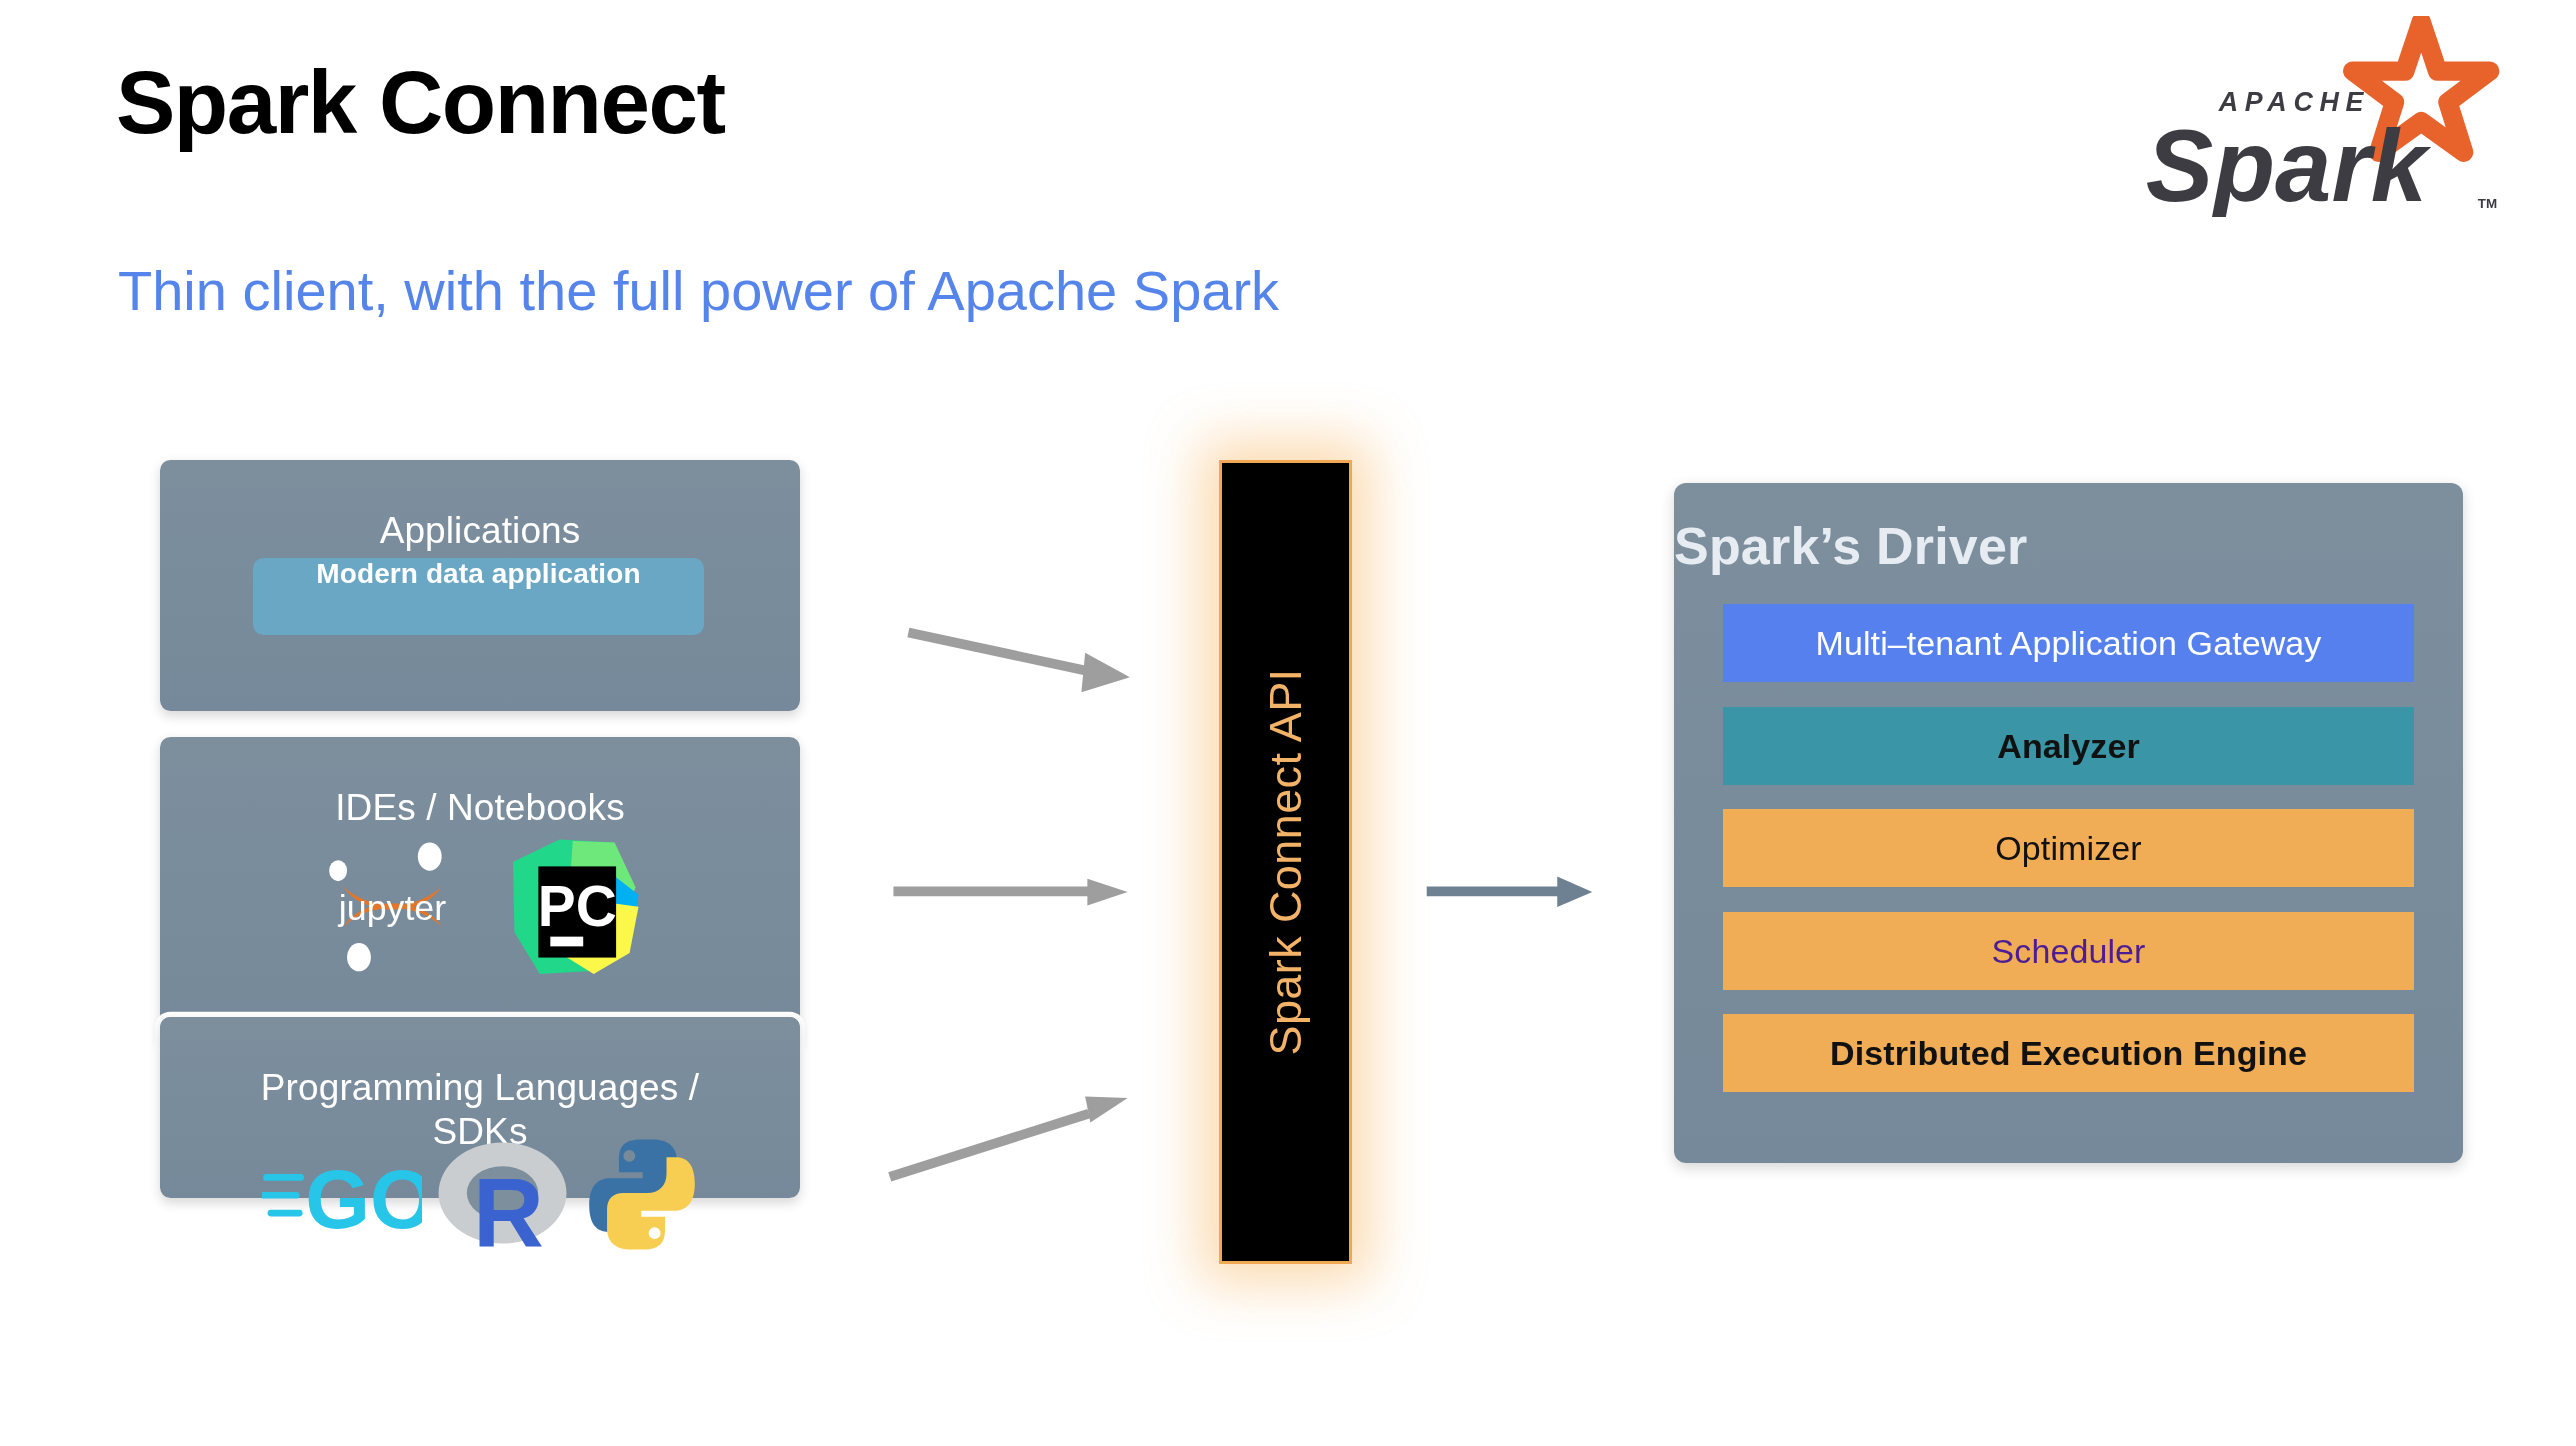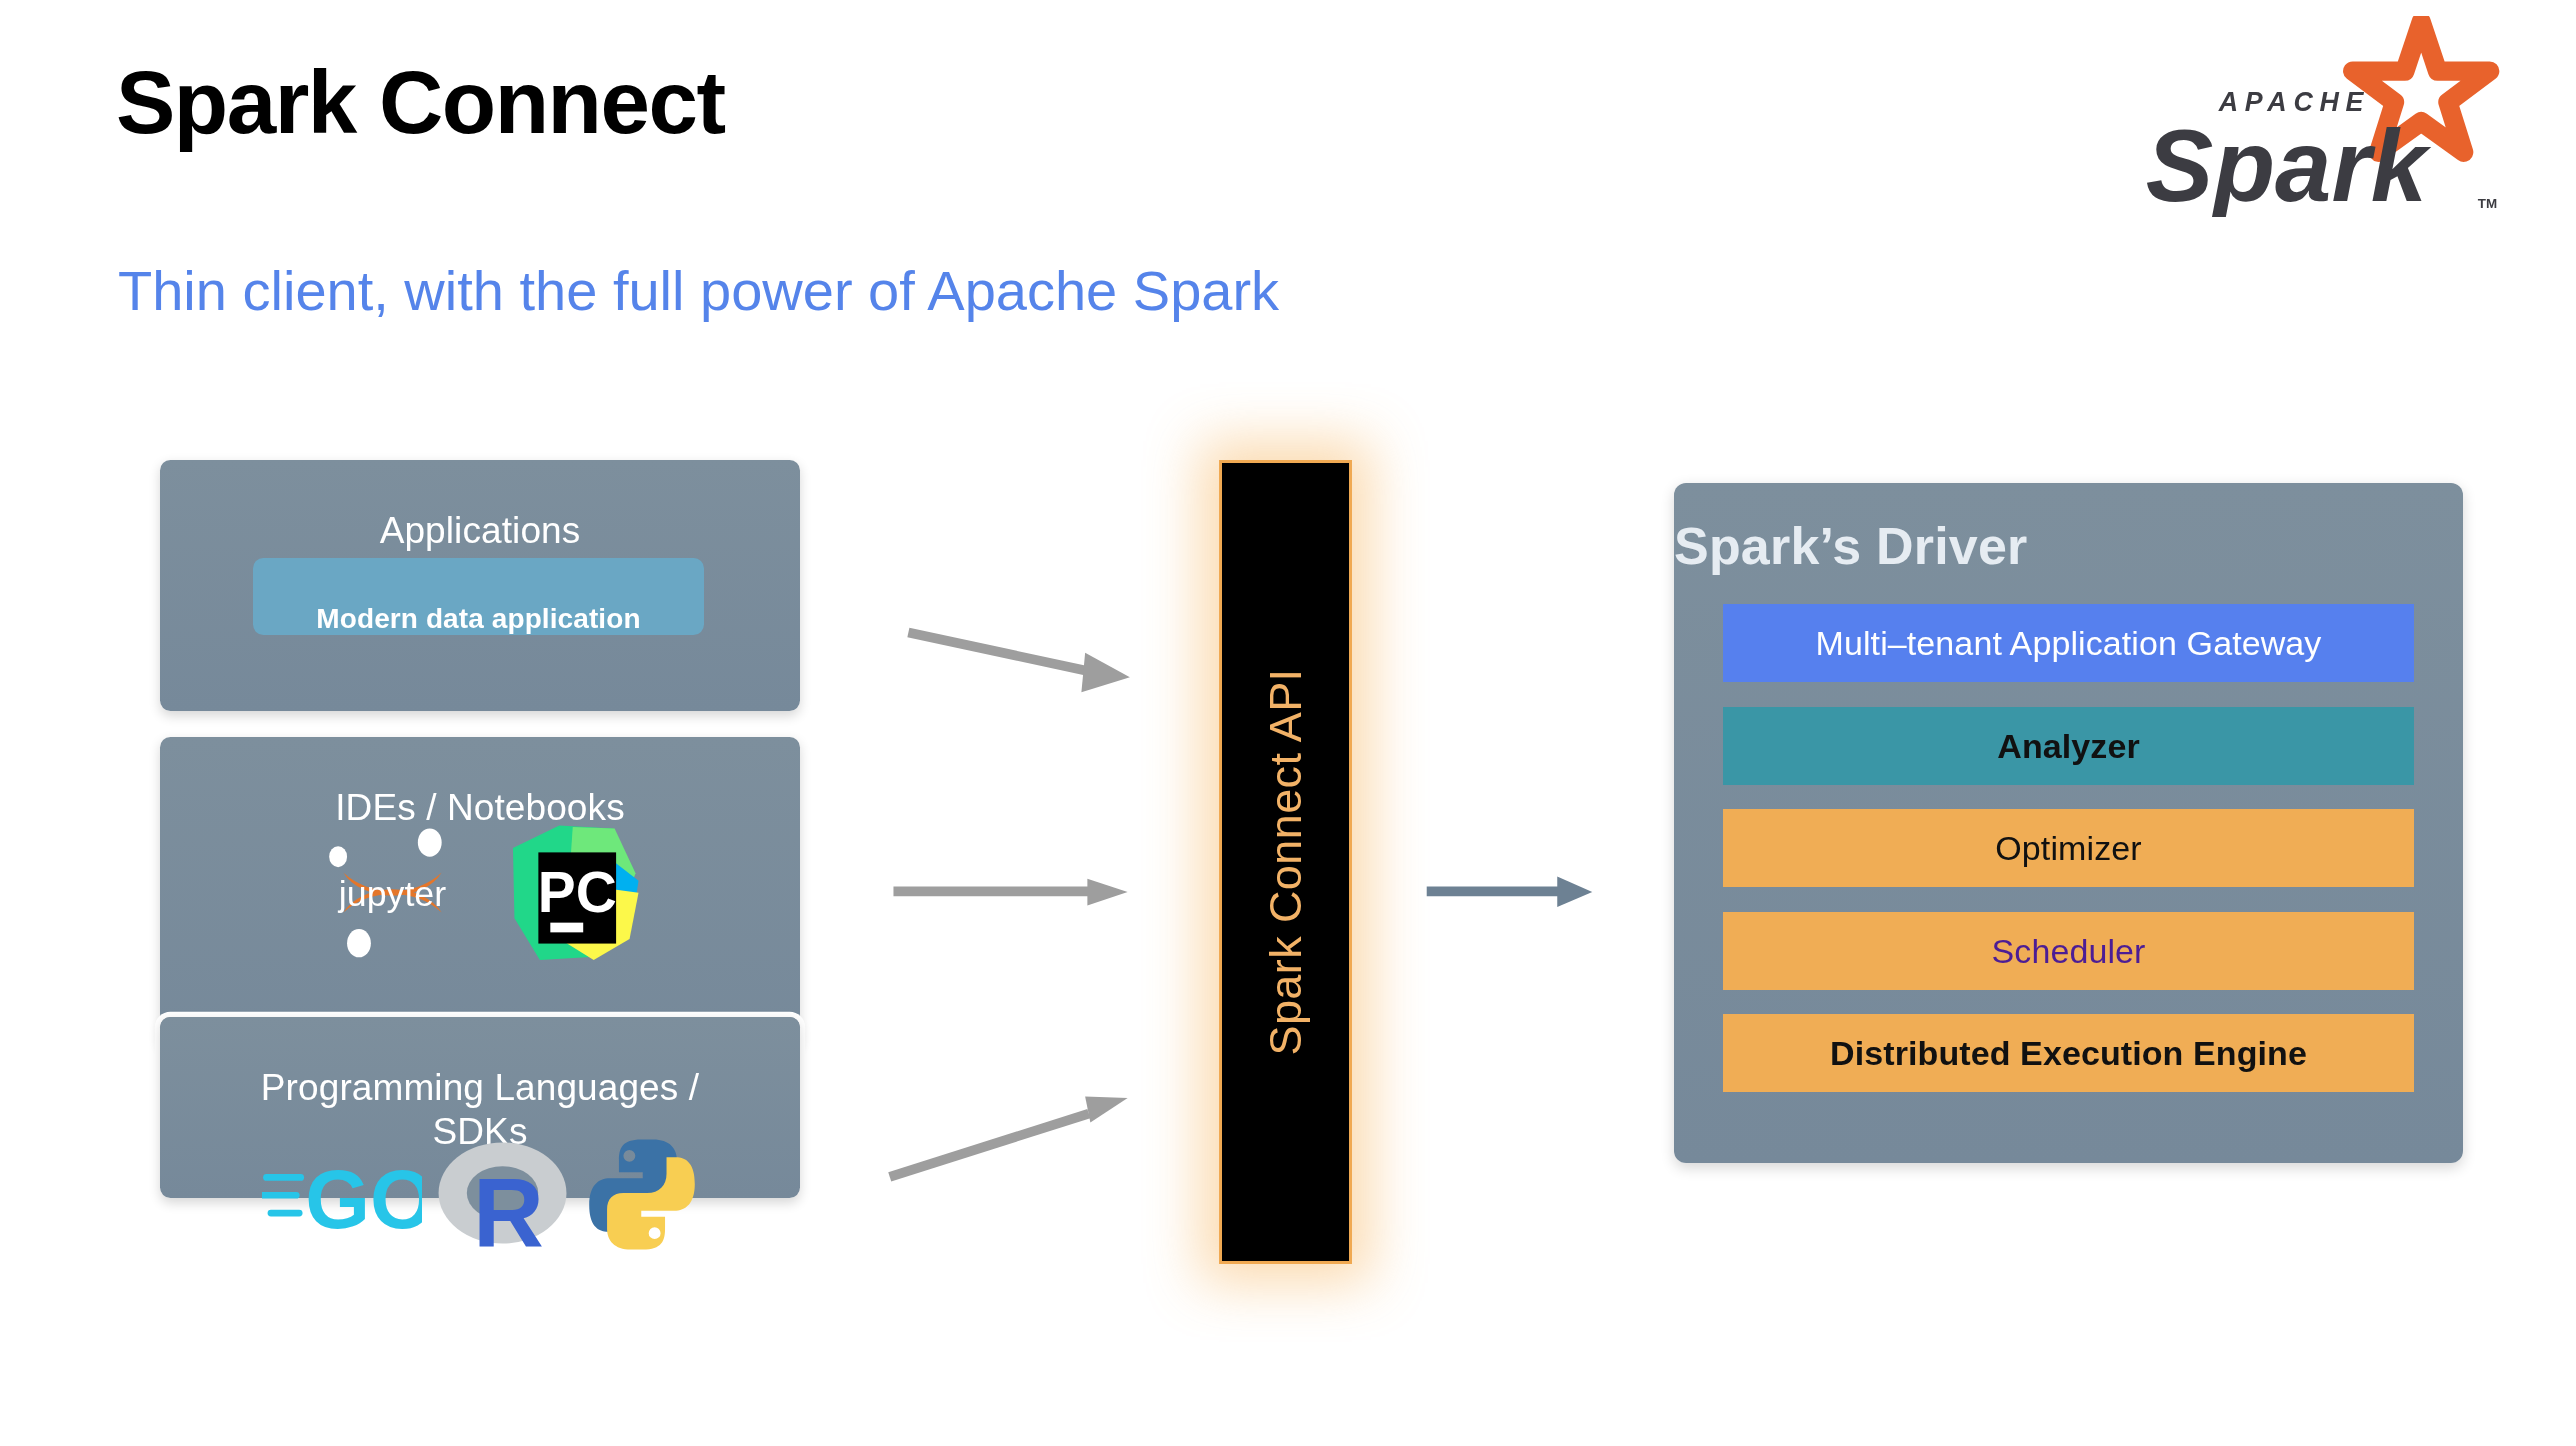--- a/index.html
+++ b/index.html
@@ -77,37 +77,37 @@
   
   #modern-data-app-pill {
     position: absolute;
     left: 93px;
     top: 98px;
     width: 451px;
     height: 77px;
     background: #6aa7c4;
     border-radius: 10.4px;
     display: flex;
-    align-items: flex-end;
+    align-items: flex-start;
     justify-content: center;
     color: #ffffff;
     font-size: 28px;
     font-weight: 700;
     letter-spacing: 0.1px;
   }
 
   
   .logo-row {
     position: absolute;
     display: flex;
     align-items: center;
     justify-content: center;
     width: 100%;
   }
-  #ide-logos { top: 84px; gap: 34px; }
+  #ide-logos { top: 98px; gap: 34px; }
   #lang-logos { top: 118px; gap: 15px; }
 
   
   #spark-connect-api-bar {
     position: absolute;
     left: 1219px;
     top: 460px;
     width: 133px;
     height: 804px;
     background: #000000;

